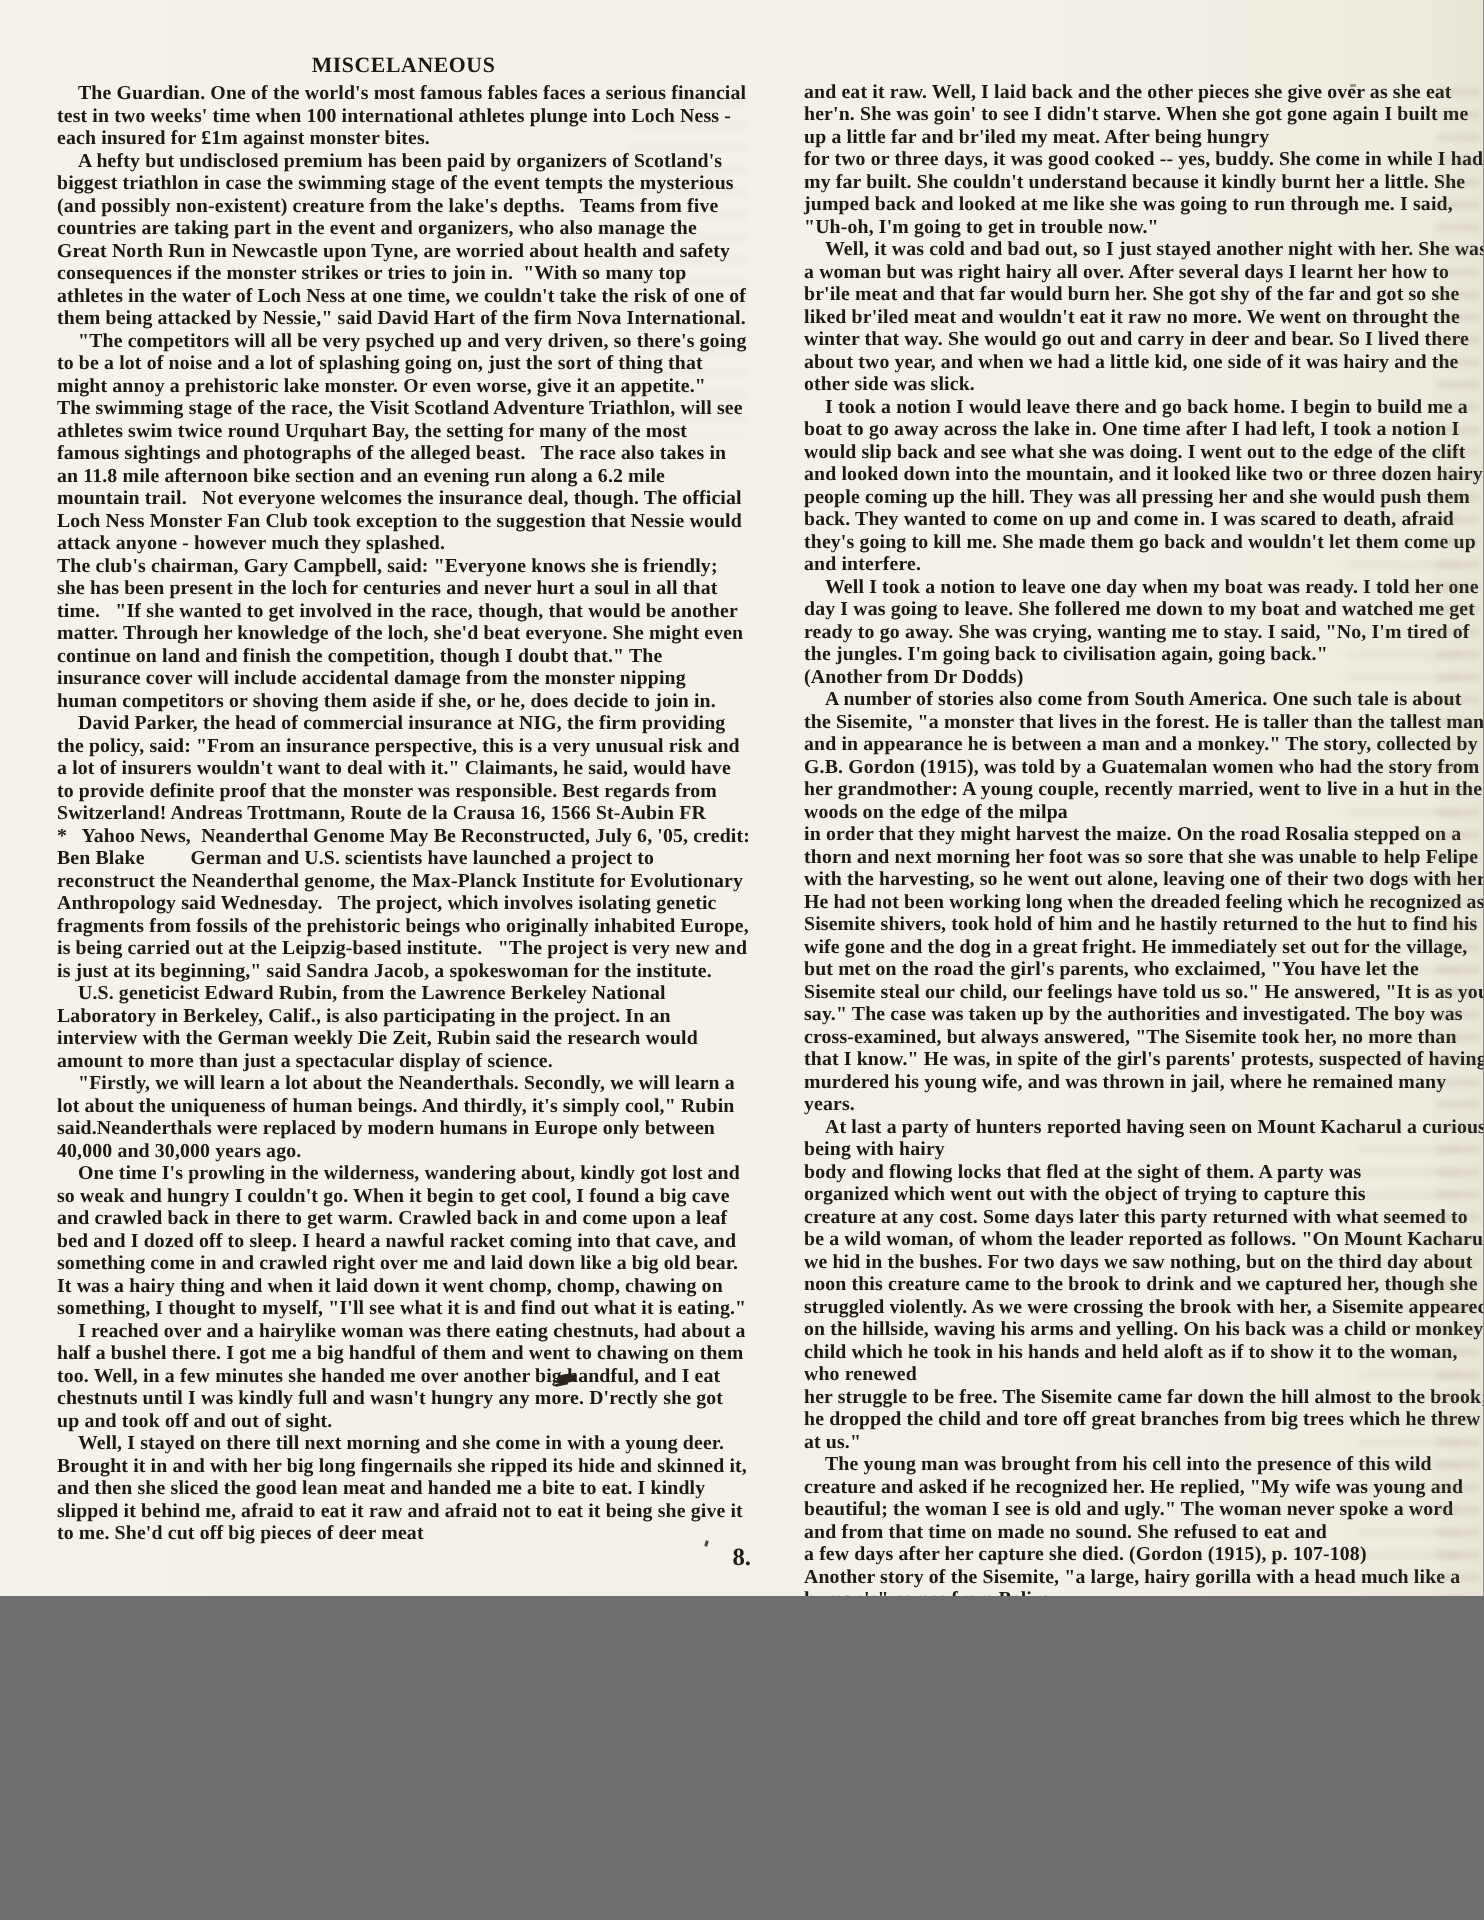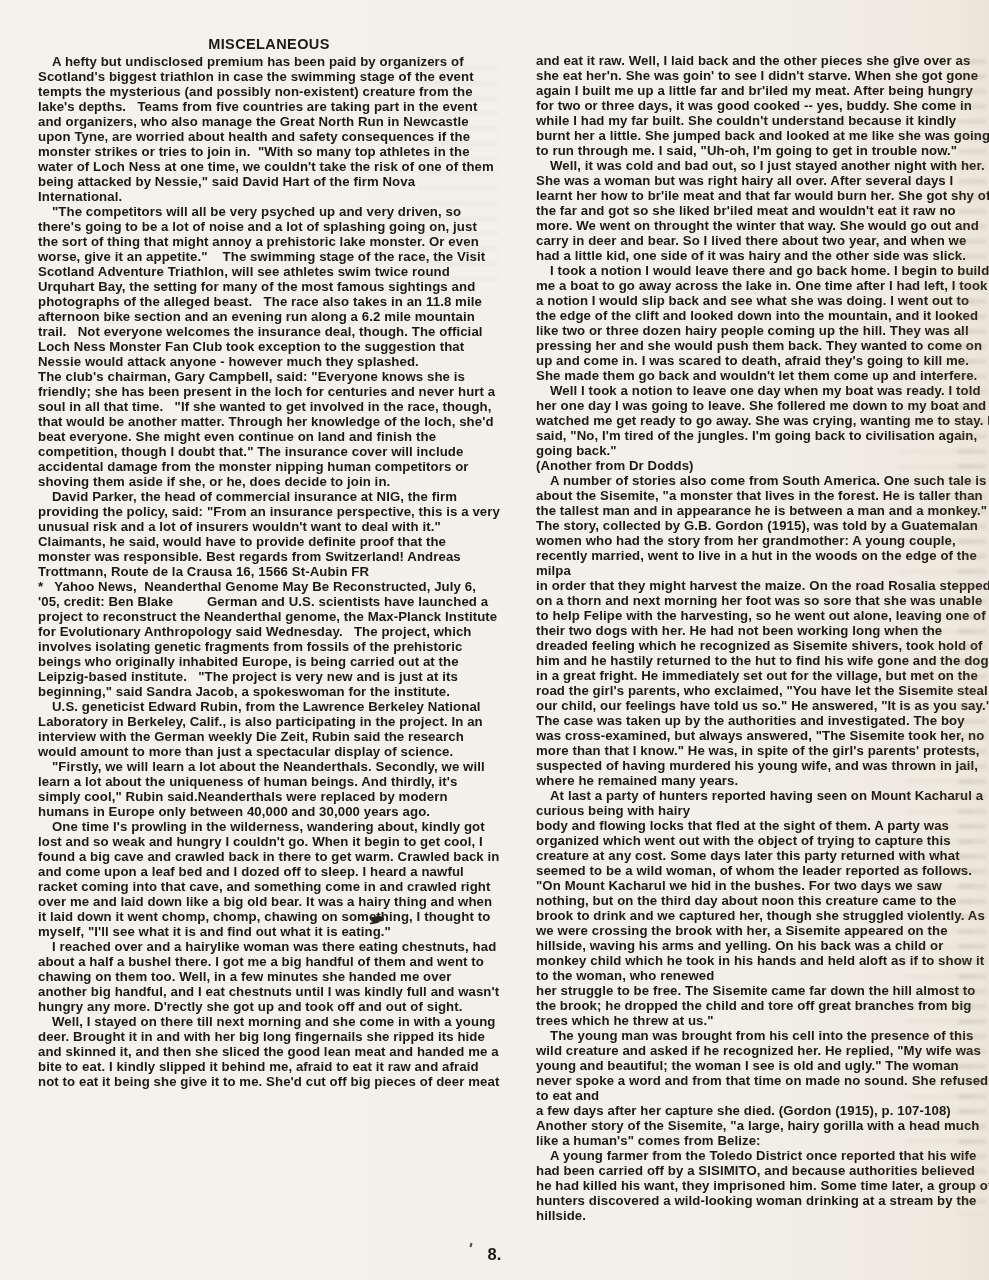--- a/index.html
+++ b/index.html
@@ -1,22 +1,22 @@
 <!DOCTYPE html>
 <html><head>
 <meta charset="utf-8">
 <style>
   html,body{margin:0;padding:0;background:#6e6e6e;}
   .page{
     position:relative;
-    width:989px;height:1280px;
+    width:989px;height:1064px;
     margin:0 auto;
     background:linear-gradient(90deg,#f5f2eb 0%,#f3f0e9 70%,#eeeade 96%,#eae5d9 100%);
     overflow:hidden;
-    font-family:Liberation Sans, sans-serif;
+    font-family:Liberation Serif, serif;
     font-weight:700;
     color:#1d1914;
   }
   .col{position:absolute;font-size:13.2px;line-height:15px;letter-spacing:0.1px;}
   .col-left{left:38px;top:37px;width:462px;}
   .col-right{left:536px;top:53px;width:457px;}
   .col p{margin:0;white-space:pre-line;}
   .indent{text-indent:14px;}
   .gap{margin-top:15px;}
   .title{font-size:14.5px;text-align:center;margin:0 0 2px 0;letter-spacing:0.4px;}
@@ -39,20 +39,21 @@
   .bleed-mid{left:898px;top:280px;width:75px;height:430px;opacity:.06;}
   .bleed-low{left:905px;top:760px;width:68px;height:420px;opacity:.055;}
 </style>
 </head>
 <body>
 
 <div class="page">
 
   <div class="col col-left">
     <h1 class="title">MISCELANEOUS</h1>
+    <p class="indent">The Guardian. One of the world's most famous fables faces a serious financial test in two weeks' time when 100 international athletes plunge into Loch Ness - each insured for £1m against monster bites.</p>
     <p class="indent">A hefty but undisclosed premium has been paid by organizers of Scotland's biggest triathlon in case the swimming stage of the event tempts the mysterious (and possibly non-existent) creature from the lake's depths.&nbsp;&nbsp; Teams from five countries are taking part in the event and organizers, who also manage the Great North Run in Newcastle upon Tyne, are worried about health and safety consequences if the monster strikes or tries to join in.&nbsp; "With so many top athletes in the water of Loch Ness at one time, we couldn't take the risk of one of them being attacked by Nessie," said David Hart of the firm Nova International.</p>
     <p class="indent">"The competitors will all be very psyched up and very driven, so there's going to be a lot of noise and a lot of splashing going on, just the sort of thing that might annoy a prehistoric lake monster. Or even worse, give it an appetite."&nbsp;&nbsp;&nbsp; The swimming stage of the race, the Visit Scotland Adventure Triathlon, will see athletes swim twice round Urquhart Bay, the setting for many of the most famous sightings and photographs of the alleged beast.&nbsp;&nbsp; The race also takes in an 11.8 mile afternoon bike section and an evening run along a 6.2 mile mountain trail.&nbsp;&nbsp; Not everyone welcomes the insurance deal, though. The official Loch Ness Monster Fan Club took exception to the suggestion that Nessie would attack anyone - however much they splashed.</p>
     <p>The club's chairman, Gary Campbell, said: "Everyone knows she is friendly; she has been present in the loch for centuries and never hurt a soul in all that time.&nbsp;&nbsp; "If she wanted to get involved in the race, though, that would be another matter. Through her knowledge of the loch, she'd beat everyone. She might even continue on land and finish the competition, though I doubt that." The insurance cover will include accidental damage from the monster nipping human competitors or shoving them aside if she, or he, does decide to join in.</p>
     <p class="indent">David Parker, the head of commercial insurance at NIG, the firm providing the policy, said: "From an insurance perspective, this is a very unusual risk and a lot of insurers wouldn't want to deal with it." Claimants, he said, would have to provide definite proof that the monster was responsible. Best regards from Switzerland! Andreas Trottmann, Route de la Crausa 16, 1566 St-Aubin FR</p>
     <p class="gap">*&nbsp;&nbsp; Yahoo News,&nbsp; Neanderthal Genome May Be Reconstructed, July 6, '05, credit: Ben Blake&nbsp;&nbsp;&nbsp;&nbsp;&nbsp;&nbsp;&nbsp;&nbsp; German and U.S. scientists have launched a project to reconstruct the Neanderthal genome, the Max-Planck Institute for Evolutionary Anthropology said Wednesday.&nbsp;&nbsp; The project, which involves isolating genetic fragments from fossils of the prehistoric beings who originally inhabited Europe, is being carried out at the Leipzig-based institute.&nbsp;&nbsp; "The project is very new and is just at its beginning," said Sandra Jacob, a spokeswoman for the institute.</p>
     <p class="indent">U.S. geneticist Edward Rubin, from the Lawrence Berkeley National Laboratory in Berkeley, Calif., is also participating in the project. In an interview with the German weekly Die Zeit, Rubin said the research would amount to more than just a spectacular display of science.</p>
     <p class="indent">"Firstly, we will learn a lot about the Neanderthals. Secondly, we will learn a lot about the uniqueness of human beings. And thirdly, it's simply cool," Rubin said.Neanderthals were replaced by modern humans in Europe only between 40,000 and 30,000 years ago.</p>
     <p class="indent">One time I's prowling in the wilderness, wandering about, kindly got lost and so weak and hungry I couldn't go. When it begin to get cool, I found a big cave and crawled back in there to get warm. Crawled back in and come upon a leaf bed and I dozed off to sleep. I heard a nawful racket coming into that cave, and something come in and crawled right over me and laid down like a big old bear. It was a hairy thing and when it laid down it went chomp, chomp, chawing on something, I thought to myself, "I'll see what it is and find out what it is eating."</p>
     <p class="indent">I reached over and a hairylike woman was there eating chestnuts, had about a half a bushel there. I got me a big handful of them and went to chawing on them too. Well, in a few minutes she handed me over another big handful, and I eat chestnuts until I was kindly full and wasn't hungry any more. D'rectly she got up and took off and out of sight.</p>
     <p class="indent">Well, I stayed on there till next morning and she come in with a young deer. Brought it in and with her big long fingernails she ripped its hide and skinned it, and then she sliced the good lean meat and handed me a bite to eat. I kindly slipped it behind me, afraid to eat it raw and afraid not to eat it being she give it to me. She'd cut off big pieces of deer meat</p>

